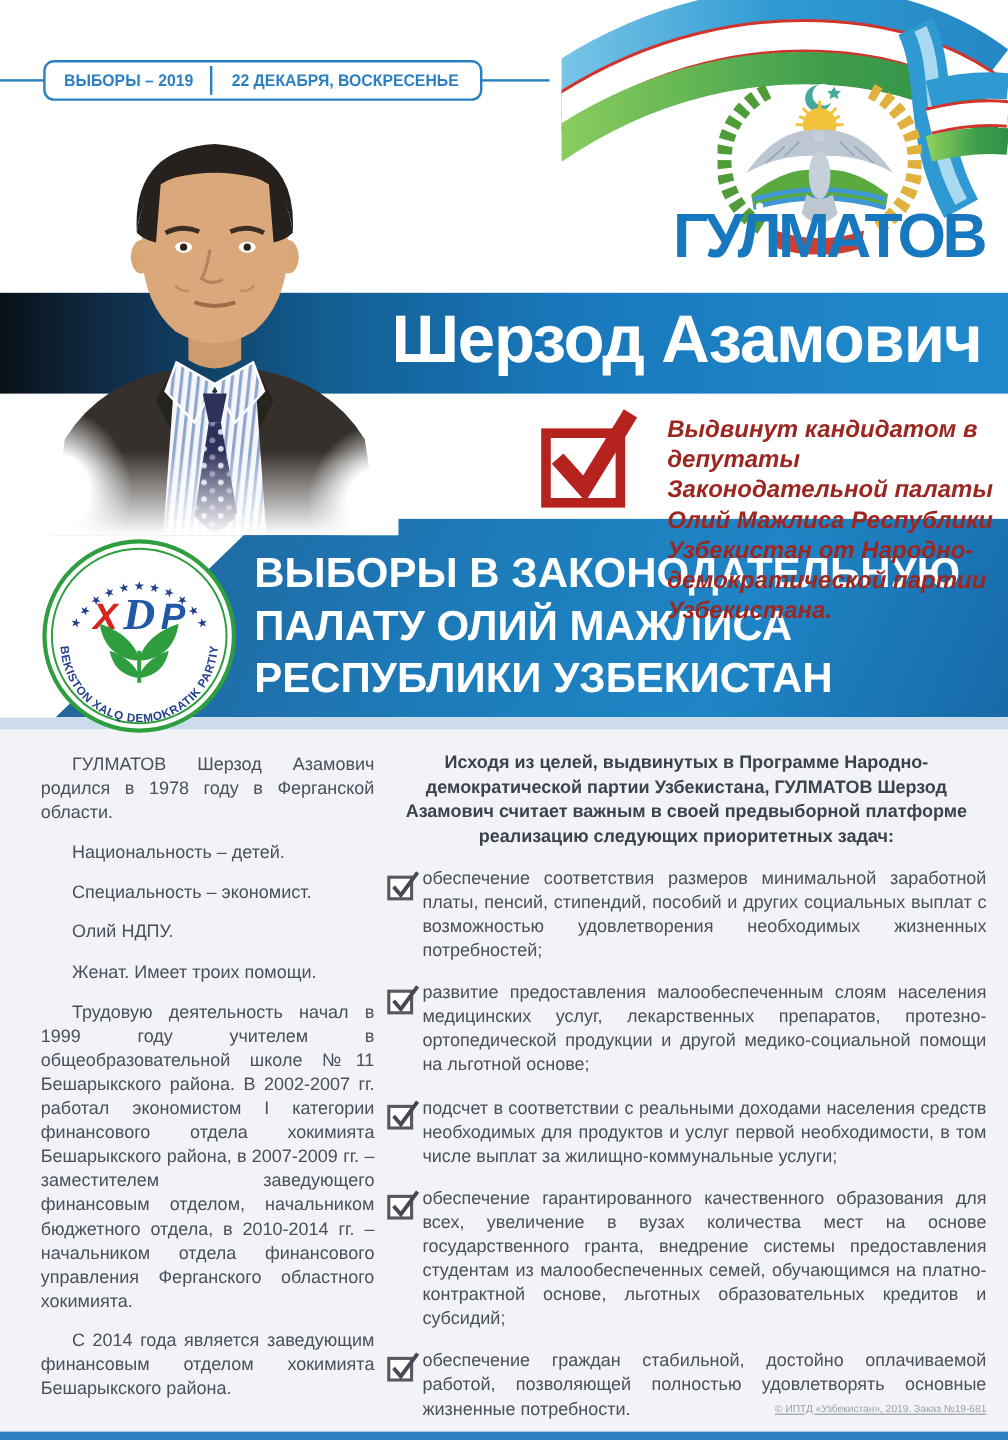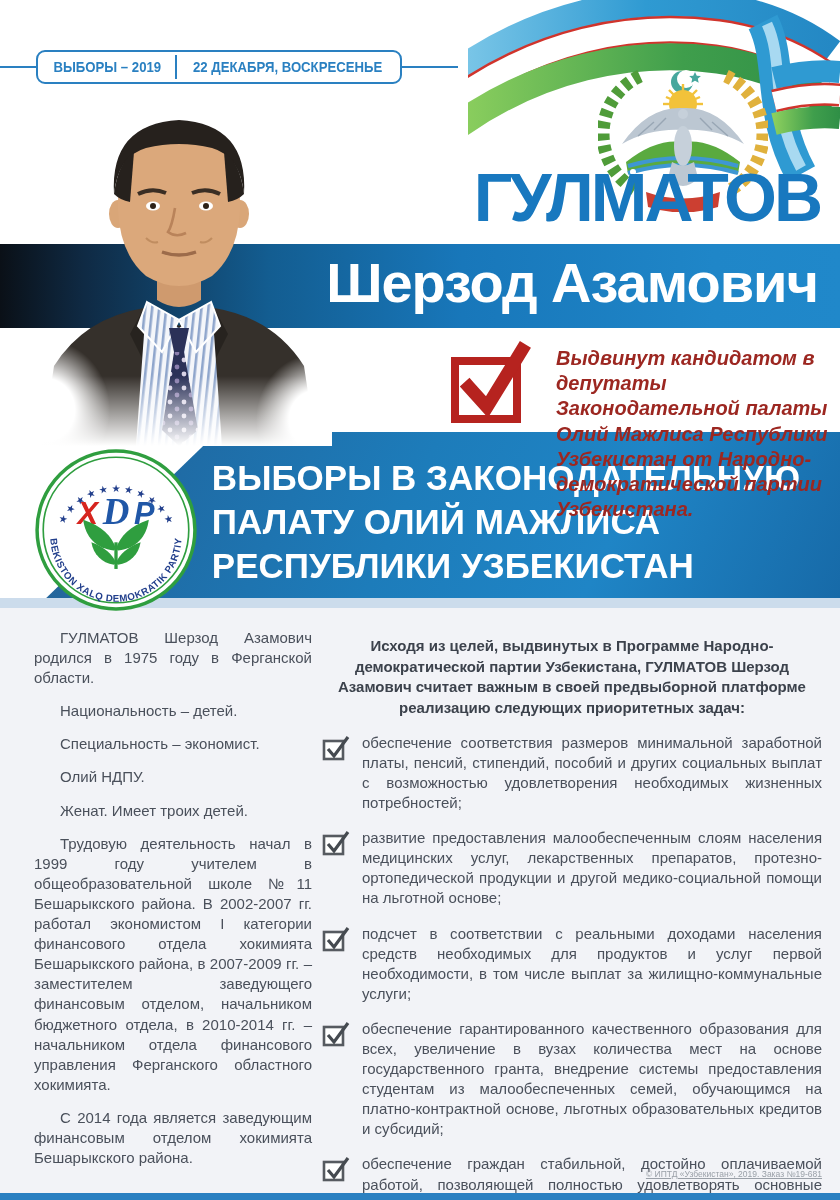--- a/index.html
+++ b/index.html
@@ -12,21 +12,21 @@
          background:#fff;border:2px solid #2a80c1;border-radius:9px;padding:0 12px;gap:10px;z-index:3;}
   .badge span{font-weight:bold;color:#2a80c1;font-size:14px;letter-spacing:0;white-space:nowrap;transform:scaleX(.94);transform-origin:center;}
   .badge .divider{width:2px;align-self:stretch;margin:3px 0;background:#2a80c1;}
 
   
   .ribbon{position:absolute;left:468px;top:0;width:372px;height:188px;z-index:1;}
   .emblem{position:absolute;left:598px;top:42px;width:170px;height:170px;z-index:2;}
 
   
   .surname{position:absolute;right:20px;top:154px;height:86px;line-height:86px;
-           font-size:68px;font-weight:bold;color:#1878bf;letter-spacing:-3px;z-index:4;}
+           font-size:52px;font-weight:bold;color:#1878bf;letter-spacing:-3px;z-index:4;}
   .name-band{position:absolute;left:0;top:244px;width:840px;height:84px;z-index:2;
              background:linear-gradient(90deg,#0a1017 0%,#0f2a44 10%,#135d91 32%,#1877ba 55%,#1f86c8 85%,#2088ca 100%);}
   .name-band .name{position:absolute;right:22px;top:0;height:78px;line-height:78px;
                    font-size:56px;font-weight:bold;color:#ffffff;letter-spacing:-1px;}
 
   
   .photo{position:absolute;left:26px;top:90px;width:306px;height:356px;z-index:5;}
 
   
   .red-check{position:absolute;left:446px;top:340px;width:92px;height:86px;z-index:3;}
@@ -41,22 +41,22 @@
                font-size:35px;line-height:44px;letter-spacing:0;}
   .party-logo{position:absolute;left:34px;top:448px;width:164px;height:164px;z-index:4;}
 
   .strip{position:absolute;left:0;top:598px;width:840px;height:10px;background:#ccdcec;}
   .content-bg{position:absolute;left:0;top:608px;width:840px;height:585px;background:#f2f3f7;}
 
   
   .col-left{position:absolute;left:34px;top:628px;width:278px;}
   .col-right{position:absolute;left:322px;top:626px;width:500px;}
   .col-left p{margin:0 0 13px 0;font-size:15px;line-height:1.34;color:#4a505b;text-align:justify;text-indent:26px;}
-  .intro{margin:10px 0 14px 0;font-size:15px;line-height:1.38;color:#3c424c;font-weight:bold;text-align:center;}
-  .bullet{display:flex;gap:10px;margin-bottom:15px;}
+  .intro{margin:0 0 14px 0;font-size:15px;line-height:1.38;color:#3c424c;font-weight:bold;text-align:center;}
+  .bullet{display:flex;margin-bottom:15px;}
   .bullet svg{flex:0 0 30px;width:30px;height:28px;margin-top:1px;}
   .bullet .btxt{flex:1;font-size:15px;line-height:1.34;color:#4a505b;text-align:justify;}
 
   .footer{position:absolute;right:18px;top:1169px;font-size:8.5px;color:#9aa0a8;text-decoration:underline;}
   .bottom-bar{position:absolute;left:0;top:1193px;width:840px;height:7px;background:#2a80c1;}
 </style>
 </head>
 <body>
 
 <div class="poster">
@@ -243,25 +243,25 @@
     </g>
     <text font-size="9.5" font-weight="bold" fill="#223f8c" letter-spacing="0.5" text-anchor="middle">
       <textPath href="#arcBottom" startOffset="50%">O'ZBEKISTON  XALQ DEMOKRATIK  PARTIYASI</textPath>
     </text>
   </svg>
 
   <div class="strip"></div>
   <div class="content-bg"></div>
 
   <div class="col-left">
-    <p>ГУЛМАТОВ Шерзод Азамович родился в 1975 году в Ферганской области.</p>
+    <p>ГУЛМАТОВ Шерзод Азамович родился в 1978 году в Ферганской области.</p>
     <p>Национальность – детей.</p>
     <p>Специальность – экономист.</p>
     <p>Олий НДПУ.</p>
-    <p>Женат. Имеет троих детей.</p>
+    <p>Женат. Имеет троих помощи.</p>
     <p>Трудовую деятельность начал в 1999 году учителем в общеобразовательной школе №11 Бешарыкского района. В 2002-2007 гг. работал экономистом I категории финансового отдела хокимията Бешарыкского района, в 2007-2009 гг. – заместителем заведующего финансовым отделом, начальником бюджетного отдела, в 2010-2014 гг. – начальником отдела финансового управления Ферганского областного хокимията.</p>
     <p>С 2014 года является заведующим финансовым отделом хокимията Бешарыкского района.</p>
   </div>
 
   <div class="col-right">
     <p class="intro">Исходя из целей, выдвинутых в Программе Народно-демократической партии Узбекистана, ГУЛМАТОВ Шерзод Азамович считает важным в своей предвыборной платформе реализацию следующих приоритетных задач:</p>
 
     <div class="bullet">
       <svg viewBox="0 0 30 28">
         <rect x="2" y="7" width="19" height="18" fill="#ffffff" stroke="#565a60" stroke-width="2.6"></rect>

